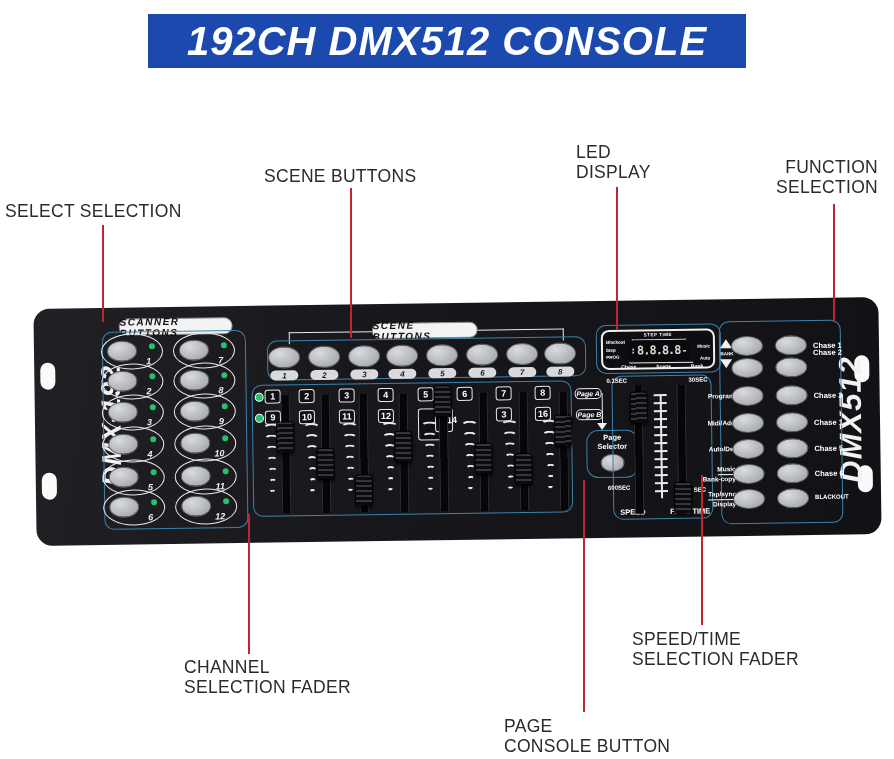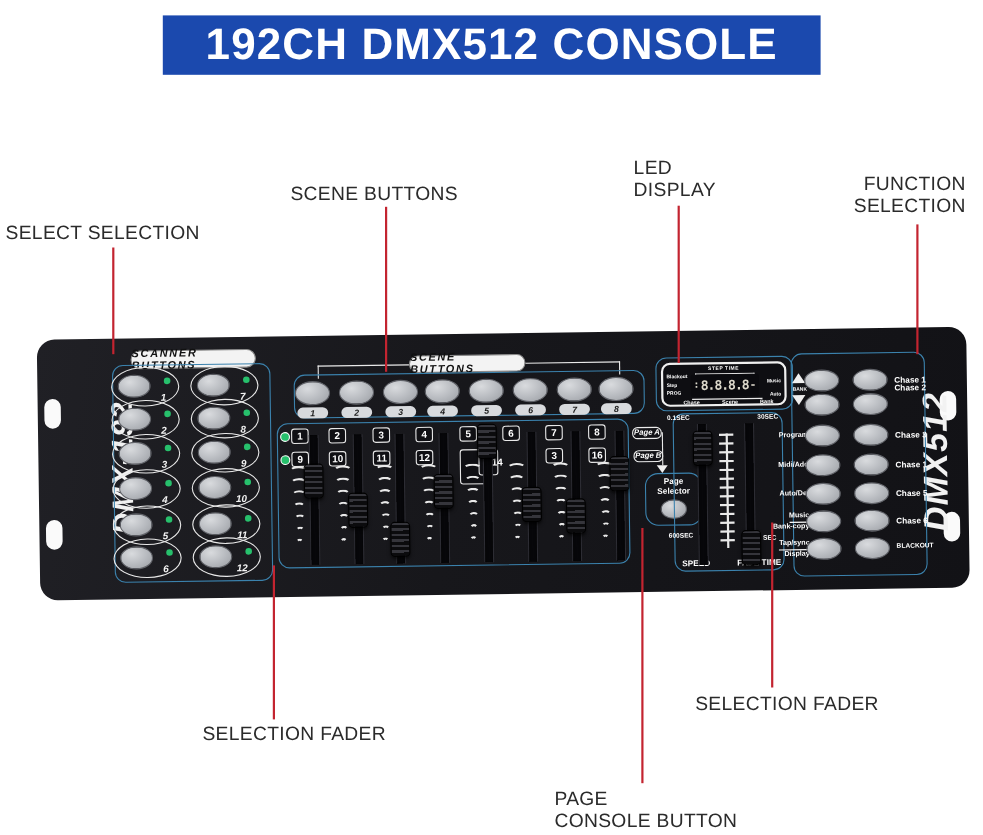--- a/index.html
+++ b/index.html
@@ -8,21 +8,21 @@
   }
   *{margin:0;padding:0;box-sizing:border-box;}
   html,body{background:#fff;}
   body{width:894px;height:759px;position:relative;overflow:hidden;
        font-family:"Liberation Sans",sans-serif;}
   .abs{position:absolute;}
 
   
   .banner{left:148px;top:14px;width:598px;height:54px;background:var(--banner-bg);
           display:flex;align-items:center;justify-content:center;}
-  .banner span{color:#fff;font-size:40px;font-weight:700;letter-spacing:1px;}
+  .banner span{color:#fff;font-size:40px;font-weight:700;letter-spacing:1px;font-style:italic;}
 
   
   .lbl{font-size:17.5px;color:#2b2b2b;line-height:20px;letter-spacing:.3px;}
   .redline{width:2px;background:var(--red);z-index:10;}
 
   
   .console{left:35px;top:303px;width:845px;height:237px;border-radius:16px;
            background:linear-gradient(100deg,#202025 0%,#17171b 45%,#121216 100%);
            transform:rotate(-0.8deg);z-index:1;}
   .hole{width:15px;height:27px;border-radius:8px;background:#fafafa;}
@@ -83,27 +83,29 @@
 </div>
 <div class="abs lbl" style="left:576px;top:142px;">
   <div>LED</div>
     <div>DISPLAY</div>
 </div>
 <div class="abs lbl" style="left:768px;top:157px;width:110px;text-align:right;">
   <div>FUNCTION</div>
     <div>SELECTION</div>
 </div>
 <div class="abs lbl" style="left:184px;top:657px;">
+  <div>CHANNEL</div>
     <div>SELECTION FADER</div>
 </div>
 <div class="abs lbl" style="left:504px;top:716px;">
   <div>PAGE</div>
     <div>CONSOLE BUTTON</div>
 </div>
 <div class="abs lbl" style="left:632px;top:629px;">
+  <div>SPEED/TIME</div>
     <div>SELECTION FADER</div>
 </div>
 
 <div class="abs redline" style="left:102px;top:225px;height:97px;"></div>
 <div class="abs redline" style="left:350px;top:188px;height:150px;"></div>
 <div class="abs redline" style="left:616px;top:187px;height:143px;"></div>
 <div class="abs redline" style="left:833px;top:204px;height:118px;"></div>
 <div class="abs redline" style="left:248px;top:514px;height:140px;"></div>
 <div class="abs redline" style="left:583px;top:480px;height:232px;"></div>
 <div class="abs redline" style="left:701px;top:475px;height:150px;"></div>

